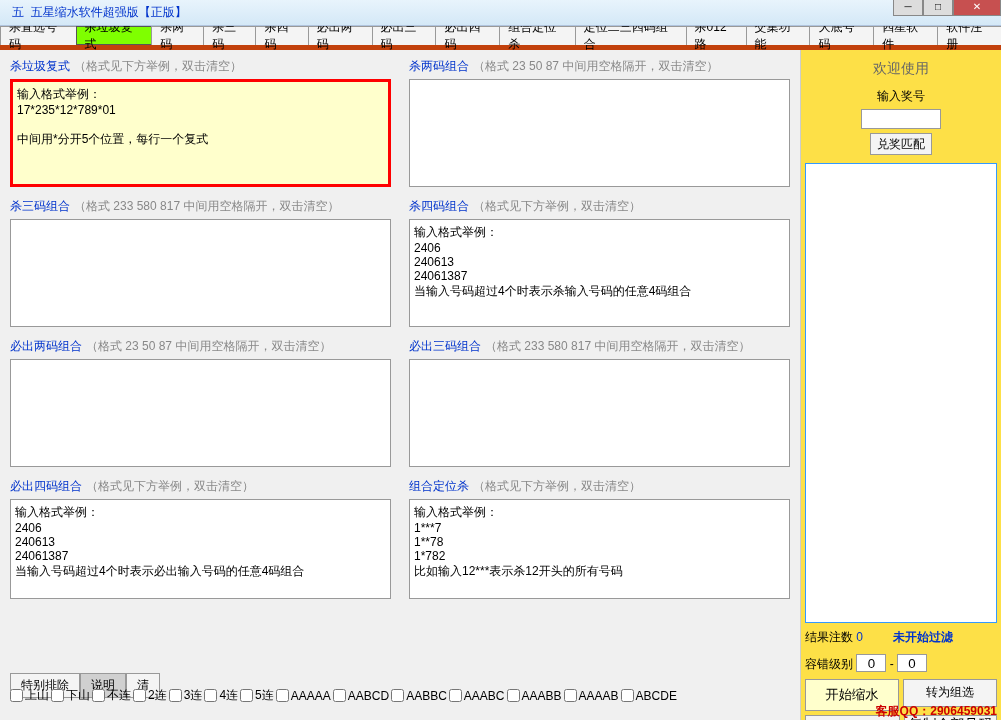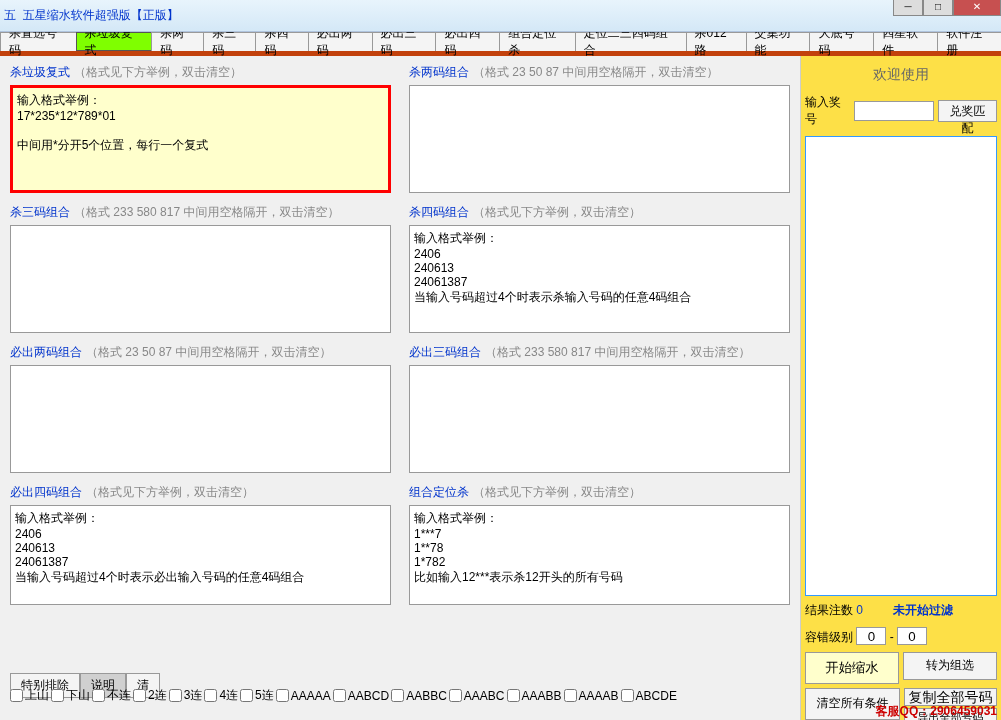--- a/index.html
+++ b/index.html
@@ -1,17 +1,17 @@
 <!DOCTYPE html>
 <html><head>
 <meta charset="utf-8">
 <style>
 * { box-sizing: border-box; margin: 0; padding: 0; }
 body { font-family: "Microsoft YaHei", SimSun, sans-serif; font-size: 12px; background: #f0f0f0; overflow: hidden; width: 1001px; height: 720px; position: relative; }
-.title-bar { background: linear-gradient(to bottom, #e8f4fc, #d4e8f7); height: 32px; display: flex; align-items: center; padding: 0 4px; position: relative; border-bottom: 1px solid #b0c4de; }
+.title-bar { background: linear-gradient(to bottom, #e8f4fc, #d4e8f7); height: 26px; display: flex; align-items: center; padding: 0 12px; position: relative; border-bottom: 1px solid #b0c4de; }
 .title-left { color: #0033cc; font-size: 12px; }
 .title-mid { color: #cc0000; font-size: 12px; margin-left: 30px; }
 .win-btns { position: absolute; right: 0; top: -4px; display: flex; }
 .win-btn { width: 30px; height: 20px; border: 1px solid #888; background: #ddd; display: flex; align-items: center; justify-content: center; font-size: 10px; }
 .win-btn.close { background: #c75050; color: white; width: 48px; }
 .tabs { display: flex; background: #f0f0f0; border-bottom: 5px solid #c2410c; height: 24px; }
 .tab { padding: 3px 8px; border: 1px solid #999; border-bottom: none; background: #f4f4f4; cursor: pointer; font-size: 12px; margin-right: -1px; display: flex; align-items: center; }
 .tab.active { background: #7fff00; border: 1px solid #555; font-weight: normal; }
 .main-area { display: flex; height: calc(100% - 44px); }
 .left-panel { width: 800px; padding: 8px 10px; overflow: hidden; background: #f0f0f0; }
@@ -19,21 +19,21 @@
 .section-row { display: flex; gap: 18px; margin-bottom: 8px; }
 .section { flex: 1; }
 .section-header { font-size: 12px; margin-bottom: 4px; }
 .section-title { color: #0033cc; }
 .section-hint { color: #888; margin-left: 4px; }
 .textarea { width: 100%; height: 108px; border: 1px solid #999; background: white; padding: 4px; font-size: 12px; font-family: SimSun, sans-serif; resize: none; overflow-y: scroll; white-space: pre-wrap; }
 .textarea.yellow { background: #ffffcc; }
 .textarea.hl { border: 3px solid #ff0000; }
 .textarea.short { height: 100px; }
 .welcome { text-align: center; color: #666; padding: 6px 0; font-size: 14px; }
-.input-row { display: flex; align-items: center; gap: 4px; padding: 4px 0; }
+.input-row { display: flex; align-items: center; gap: 4px; padding: 4px 0; flex-direction: column; }
 .input-row input { border: 1px solid #999; height: 20px; width: 80px; padding: 0 2px; }
 .btn { border: 1px solid #999; background: #f4f4f4; padding: 2px 6px; cursor: pointer; font-size: 12px; height: 22px; }
 .big-area { border: 1px solid #3399ff; background: white; height: 460px; margin: 4px 0; }
 .result-row { font-size: 12px; padding: 2px 0; }
 .blue { color: #0033cc; }
 .num-input { width: 30px; text-align: center; border: 1px solid #999; height: 18px; }
 .btn-row { display: flex; gap: 4px; margin-top: 4px; }
 .btn-yellow { background: #ffffcc; flex: 1; height: 32px; border: 1px solid #999; cursor: pointer; }
 .btn-gray { background: #f4f4f4; flex: 1; height: 28px; border: 1px solid #999; cursor: pointer; font-size: 12px; }
 .bottom-bar { position: absolute; bottom: 22px; left: 10px; width: 780px; }

